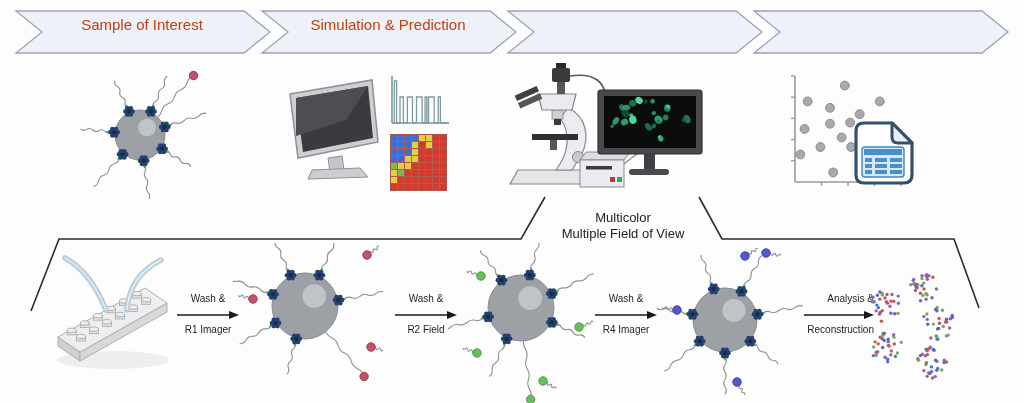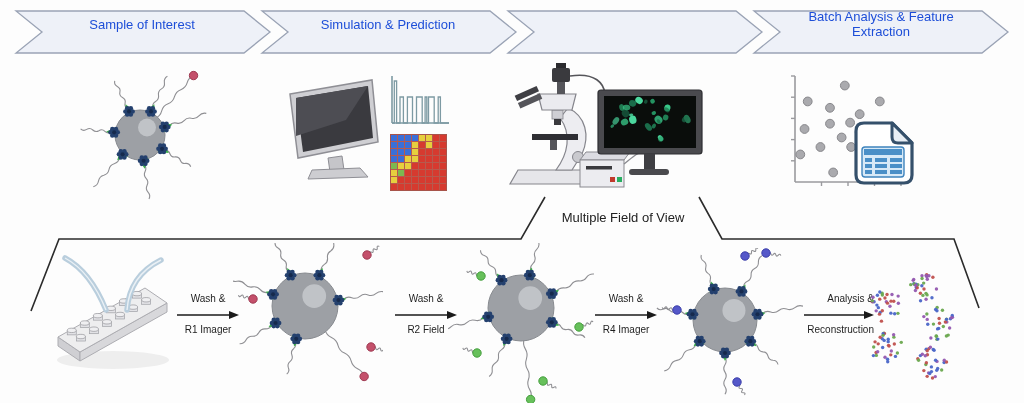--- a/index.html
+++ b/index.html
@@ -1,20 +1,20 @@
 <!DOCTYPE html>
 <html><head>
 <meta charset="utf-8">
 <style>
   html,body{margin:0;padding:0;background:#fff;}
   .stage{position:relative;width:1024px;height:403px;background:#fdfdfd;overflow:hidden;
          font-family:"Liberation Sans",sans-serif;color:#2b2b2b;}
   .abs{position:absolute;}
   .chev-label{position:absolute;top:10px;height:28px;display:flex;align-items:center;justify-content:center;
-              text-align:center;font-size:13px;line-height:15px;color:#1d4ed8;}
+              text-align:center;font-size:15px;line-height:15px;color:#c2410c;}
   .exp-label{position:absolute;left:538px;top:210px;width:170px;text-align:center;font-size:13px;line-height:16px;color:#222;}
   .step{position:absolute;top:292px;display:flex;flex-direction:column;align-items:center;font-size:10px;line-height:14px;color:#1e1e1e;}
   .step .lab{white-space:nowrap;}
   .step svg{margin:4px 0 3px 0;display:block;}
   .heatmap{position:absolute;left:390px;top:134px;width:57px;height:57px;display:grid;gap:1px;background:#b65a4e;
            border:1px solid #a8544a;box-sizing:border-box;}
   .heatmap div{width:100%;height:100%;}
   svg{display:block;}
 </style>
 </head>
@@ -25,21 +25,20 @@
   <svg class="abs" style="left:0;top:10px;" width="1024" height="46">
     <g id="chevrons" fill="#eef1f8" stroke="#9aa3b5" stroke-width="1.3">
         <polygon points="16,1 244,1 270,22 244,43 16,43 42,22"></polygon>
         <polygon points="262,1 490,1 516,22 490,43 262,43 288,22"></polygon>
         <polygon points="508,1 736,1 762,22 736,43 508,43 534,22"></polygon>
         <polygon points="754,1 982,1 1008,22 982,43 754,43 780,22"></polygon>
       </g>
   </svg>
   <div class="chev-label" style="left:44px;width:196px;">Sample of Interest</div>
   <div class="chev-label" style="left:290px;width:196px;">Simulation &amp; Prediction</div>
-  <div class="chev-label" style="left:806px;width:150px;">Batch Analysis &amp; Feature Extraction</div>
 
   <svg id="bead-sample" class="abs" style="left:65px;top:68px;" width="155" height="135">
       <path d="M65.3,46.2 Q66.2,42.4 62.7,40.6 Q59.2,38.8 60.1,35.1 Q61.0,31.3 57.5,29.5 Q54.0,27.7 54.9,24.0 Q55.8,20.2 52.3,18.4 Q48.9,16.6 49.7,12.8" fill="none" stroke="#8f8f93" stroke-width="1.1"></path>
       <path d="M84.7,46.2 Q88.4,44.0 87.7,39.8 Q87.0,35.7 90.6,33.5 Q94.2,31.4 93.5,27.2 Q92.8,23.1 96.5,20.9 Q100.1,18.8 99.4,14.6 Q98.7,10.5 102.4,8.3" fill="none" stroke="#8f8f93" stroke-width="1.1"></path>
       <path d="M96.9,59.9 Q101.3,61.0 104.3,57.5 Q107.2,54.0 111.7,55.1 Q116.1,56.2 119.1,52.7 Q122.1,49.2 126.5,50.3 Q131.0,51.3 133.9,47.9 Q136.9,44.4 141.3,45.4" fill="none" stroke="#8f8f93" stroke-width="1.1"></path>
       <path d="M94.5,79.2 Q95.8,82.8 99.7,82.4 Q103.6,82.0 104.9,85.7 Q106.2,89.3 110.1,88.9 Q114.0,88.5 115.3,92.2 Q116.6,95.8 120.5,95.4 Q124.3,95.0 125.7,98.7" fill="none" stroke="#8f8f93" stroke-width="1.1"></path>
       <path d="M78.2,89.8 Q76.3,93.6 79.2,96.7 Q82.0,99.8 80.1,103.6 Q78.2,107.3 81.1,110.4 Q84.0,113.6 82.1,117.3 Q80.2,121.1 83.0,124.2 Q85.9,127.3 84.0,131.1" fill="none" stroke="#8f8f93" stroke-width="1.1"></path>
       <path d="M59.6,84.1 Q55.2,85.4 54.4,89.9 Q53.6,94.4 49.2,95.7 Q44.8,97.0 44.0,101.5 Q43.1,106.0 38.8,107.3 Q34.4,108.5 33.5,113.0 Q32.7,117.5 28.3,118.8" fill="none" stroke="#8f8f93" stroke-width="1.1"></path>
       <path d="M52.1,64.6 Q49.3,61.9 46.0,64.0 Q42.7,66.0 39.9,63.3 Q37.1,60.6 33.9,62.7 Q30.6,64.7 27.8,62.0 Q25.0,59.3 21.7,61.4 Q18.4,63.5 15.6,60.8" fill="none" stroke="#8f8f93" stroke-width="1.1"></path>
       <path d="M90.4,49.9 Q95.4,48.0 96.7,42.8 Q98.1,37.7 103.1,35.8 Q108.1,33.9 109.5,28.7 Q110.9,23.6 115.8,21.7 Q120.8,19.7 122.2,14.6 Q123.6,9.5 128.5,7.5" fill="none" stroke="#8f8f93" stroke-width="1.1"></path>
@@ -290,20 +289,21 @@
         <rect x="40" y="50" width="12" height="4"></rect>
     </g>
   </svg>
 
   <svg class="abs" style="left:0;top:0;pointer-events:none;" width="1024" height="403">
     <path d="M545,197 L521,239 L59,239 L31,311" fill="none" stroke="#2b2b2b" stroke-width="1.6"></path>
     <path d="M699,197 L722,239 L954,239 L979,308" fill="none" stroke="#2b2b2b" stroke-width="1.6"></path>
   </svg>
 
   <div class="exp-label">
+    <div>Multicolor</div>
     <div>Multiple Field of View</div>
   </div>
 
   <svg class="abs" style="left:25px;top:248px;" width="155" height="148">
     <ellipse cx="88" cy="112" rx="56" ry="9" fill="#000000" opacity="0.06"></ellipse>
     <polygon points="33,89 55,104 55,113 33,98" fill="#cfcfd3" stroke="#adadb2" stroke-width="1"></polygon>
     <polygon points="55,104 142,55 142,64 55,113" fill="#d8d8db" stroke="#adadb2" stroke-width="1"></polygon>
     <polygon points="33,89 120,40 142,55 55,104" fill="#eeeeef" stroke="#adadb2" stroke-width="1"></polygon>
     <g id="chip-ports">
         <rect x="42.26" y="82.36" width="9" height="4.5" fill="#e2e2e6" stroke="#9fa0a5" stroke-width="0.7"></rect>

